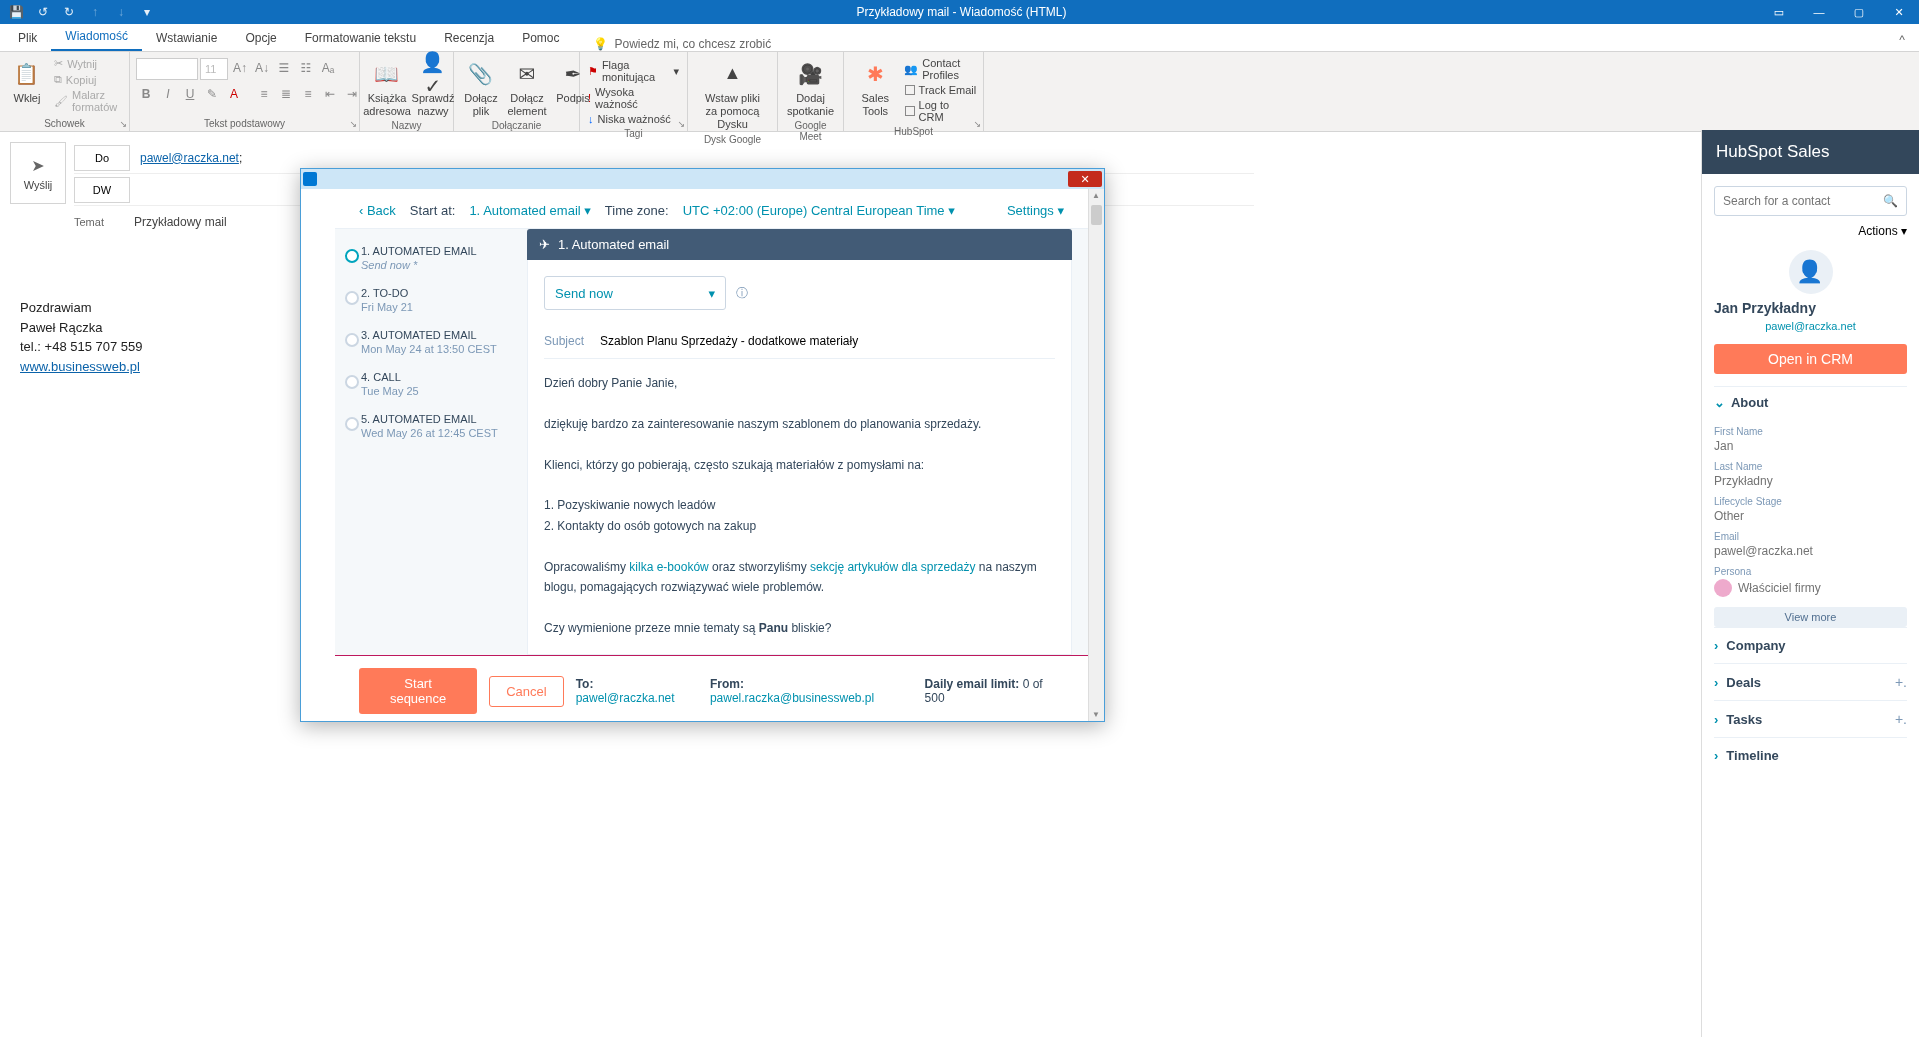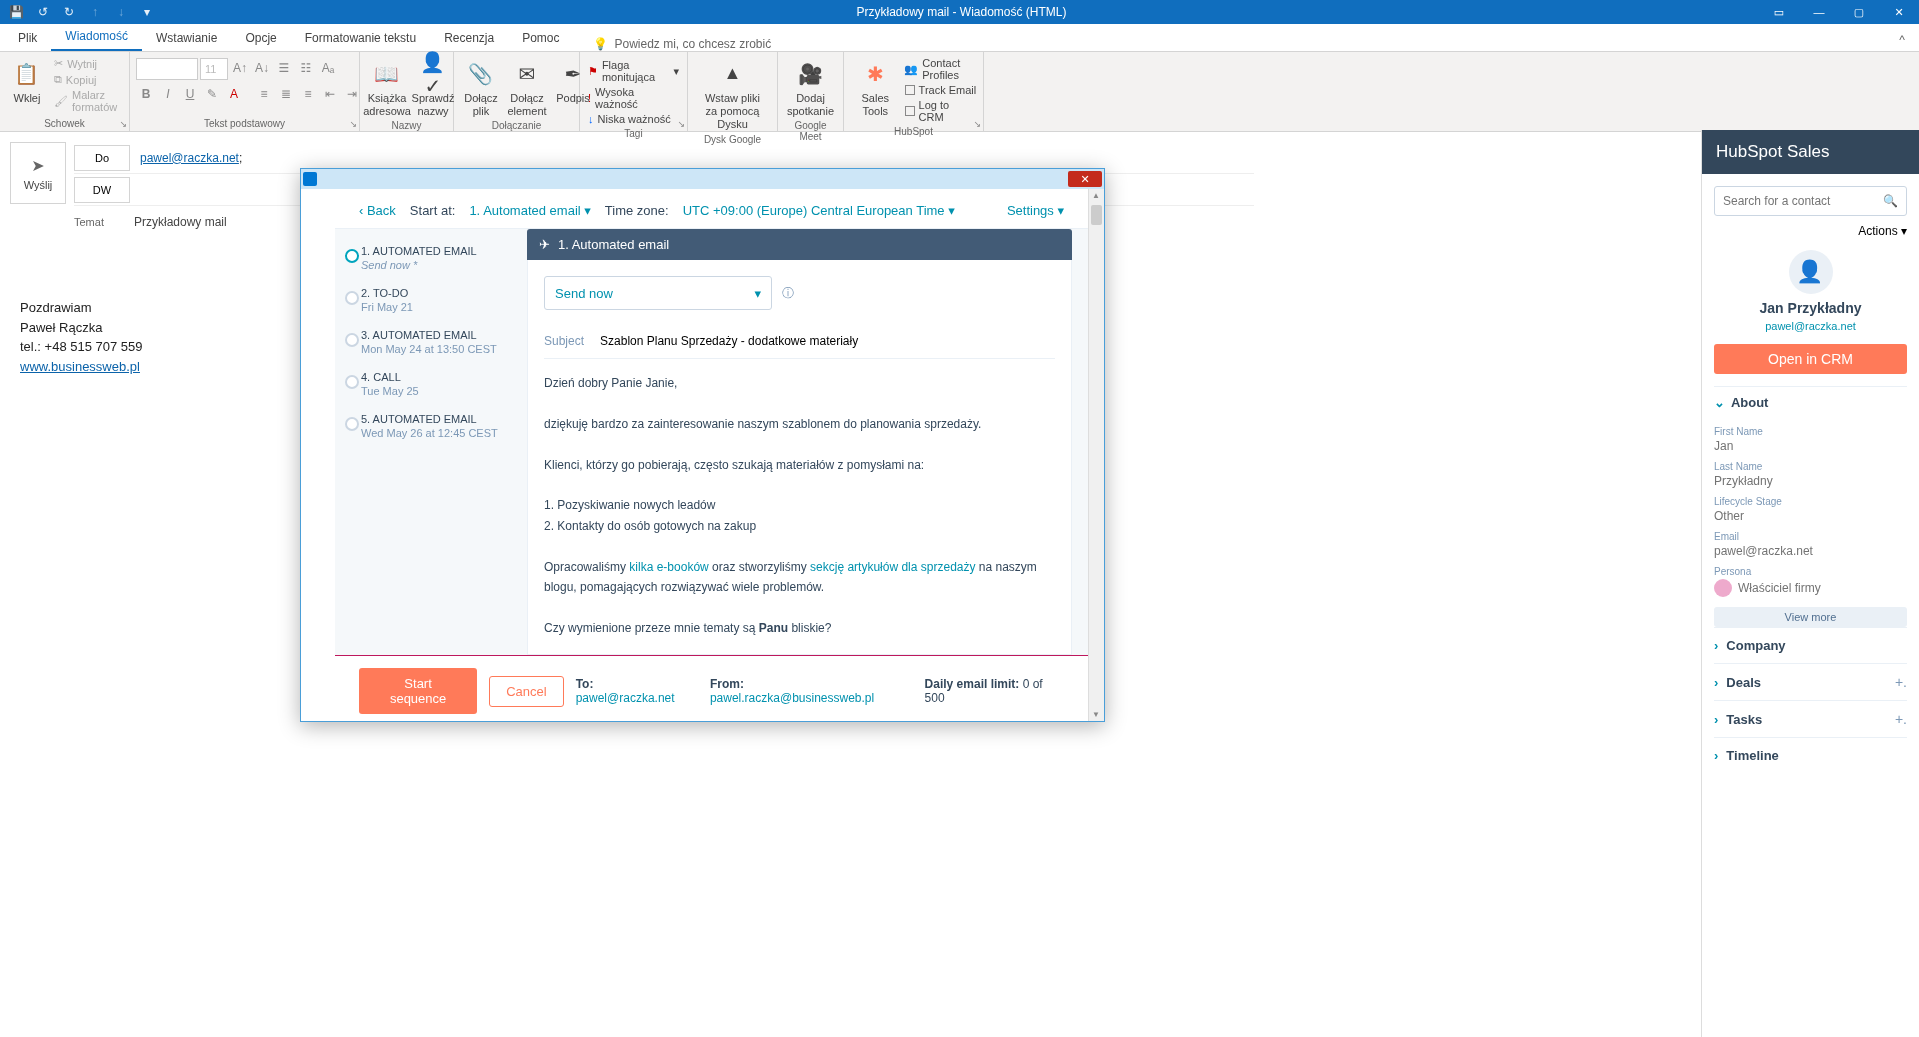--- a/index.html
+++ b/index.html
@@ -50,21 +50,21 @@
 .email-body a { color: #0b63aa; }
 
 
 .hubspot { position: absolute; right: 0; top: 130px; bottom: 0; width: 218px; border-left: 1px solid #ddd; display: flex; flex-direction: column; background:#fff; }
 .hubspot-header { background: #33475b; color:#fff; padding: 12px 14px; font-size: 17px; font-weight:400; }
 .hubspot-body { flex:1; overflow:auto; padding: 12px 12px; font-size:12px; color:#33475b; }
 .search-contact { border:1px solid #cbd6e2; border-radius:3px; height:30px; display:flex; align-items:center; padding:0 8px; color:#7c98b6; }
 .search-contact input { border:none; flex:1; font-size:12px; color:#33475b; outline:none; }
 .actions-link { text-align:right; color:#000000; font-size:12px; margin-top:8px; }
 .avatar { width:44px; height:44px; border-radius:50%; background:#eaf0f6; display:flex;align-items:center;justify-content:center; margin: 12px auto 6px auto; color:#cbd6e2; font-size:22px;}
-.contact-name { text-align:center; font-weight:600; font-size:14px; color:#33475b; }
+.contact-name { font-weight:600; font-size:14px; color:#33475b; }
 .contact-email { text-align:center; color:#0091ae; font-size:11px; margin-top:4px; }
 .open-crm-btn { background:#ff7a59; color:#fff; text-align:center; padding:7px 0; border-radius:3px; margin:12px 0; font-size:14px; }
 .section-hd { display:flex; align-items:center; gap:6px; padding:8px 0; border-top:1px solid #eaf0f6; margin-top:8px; font-size:13px; font-weight:600; color:#33475b;}
 .section-hd .chev { color:#0091ae; }
 .prop-label { color:#7c98b6; font-size:10px; margin-top:8px; }
 .prop-value { color:#737373; font-size:12px; margin-top:2px; }
 .view-more { background:#eaf0f6; text-align:center; padding:4px; border-radius:3px; font-size:11px; color:#516f90; margin-top:10px;}
 .panel-row { border-top:1px solid #eaf0f6; padding:10px 0; display:flex; align-items:center; gap:8px; font-size:13px; font-weight:600; color:#33475b;}
 .panel-row .plus { margin-left:auto; color:#7c98b6; font-weight:400; font-size:14px;}
 .panel-row .chev { color:#0091ae; }
@@ -91,21 +91,21 @@
 .seq-steps { width:186px; padding:16px 10px 16px 26px; overflow:auto;}
 .seq-step { margin-bottom:16px; position:relative; }
 .seq-step::before { content:""; position:absolute; left:-16px; top:4px; width:10px; height:10px; border:2px solid #cbd6e2; border-radius:50%; background:#fff;}
 .seq-step.active::before { border-color:#00a4bd; }
 .seq-step .title { font-size:11px; color:#33475b; font-weight:500; }
 .seq-step .sub { font-size:11px; color:#7c98b6; font-style:italic; margin-top:2px; }
 
 .seq-editor { flex:1; padding:0 16px 0 6px; overflow:auto;}
 .step-header { background:#425b76; color:#fff; padding:8px 12px; font-size:13px; border-radius:3px 3px 0 0; display:flex; align-items:center; gap:8px;}
 .step-body { background:#fff; border:1px solid #eaf0f6; border-top:none; padding:16px; }
-.send-dropdown { border:1px solid #cbd6e2; border-radius:3px; width:228px; height:34px; display:flex; align-items:center; padding:0 10px; color:#0091ae; font-size:13px; justify-content:space-between;}
+.send-dropdown { border:1px solid #cbd6e2; border-radius:3px; width:182px; height:34px; display:flex; align-items:center; padding:0 10px; color:#0091ae; font-size:13px; justify-content:space-between;}
 .info-icon{color:#7c98b6; margin-left:10px;}
 .subject-row { display:flex; gap:16px; border-bottom:1px solid #eaf0f6; padding:14px 0 10px 0; margin-top:10px; font-size:12px;}
 .subject-row .lbl { color:#7c98b6; }
 .email-content { padding-top:14px; font-size:12px; color:#33475b; line-height:1.7; }
 .email-content a { color:#0091ae; text-decoration:none; }
 .seq-footer { border-top:1px solid #be185d; background:#fff; padding:12px 24px; display:flex; align-items:center; gap:12px; font-size:12px;}
 .start-btn { background:#ff7a59; color:#fff; border:none; border-radius:3px; padding:8px 16px; font-size:13px;}
 .cancel-btn { background:#fff; color:#ff7a59; border:1px solid #ff7a59; border-radius:3px; padding:7px 16px; font-size:13px;}
 .footer-field .lbl { color:#33475b; font-weight:600; margin-right:4px;}
 .footer-field .val { color:#0091ae; }
@@ -399,21 +399,21 @@
   <div class="dialog-body">
     <div class="dialog-scrollbar">
         <div class="dialog-scroll-thumb"></div>
       </div>
     <div class="dialog-content">
     <div class="seq-topbar">
       <span class="back">‹ <span>Back</span></span>
       <span class="label">Start at:</span>
       <span class="value"><span>1. Automated email</span> ▾</span>
       <span class="label">Time zone:</span>
-      <span class="value"><span>UTC +09:00 (Europe) Central European Time</span> ▾</span>
+      <span class="value"><span>UTC +02:00 (Europe) Central European Time</span> ▾</span>
       <span class="settings"><span>Settings</span> ▾</span>
     </div>
     <div class="seq-main">
       <div class="seq-steps">
         <div class="seq-step active">
               <div class="title">1. AUTOMATED EMAIL</div>
               <div class="sub">Send now *</div>
             </div>
         <div class="seq-step">
               <div class="title">2. TO-DO</div>

